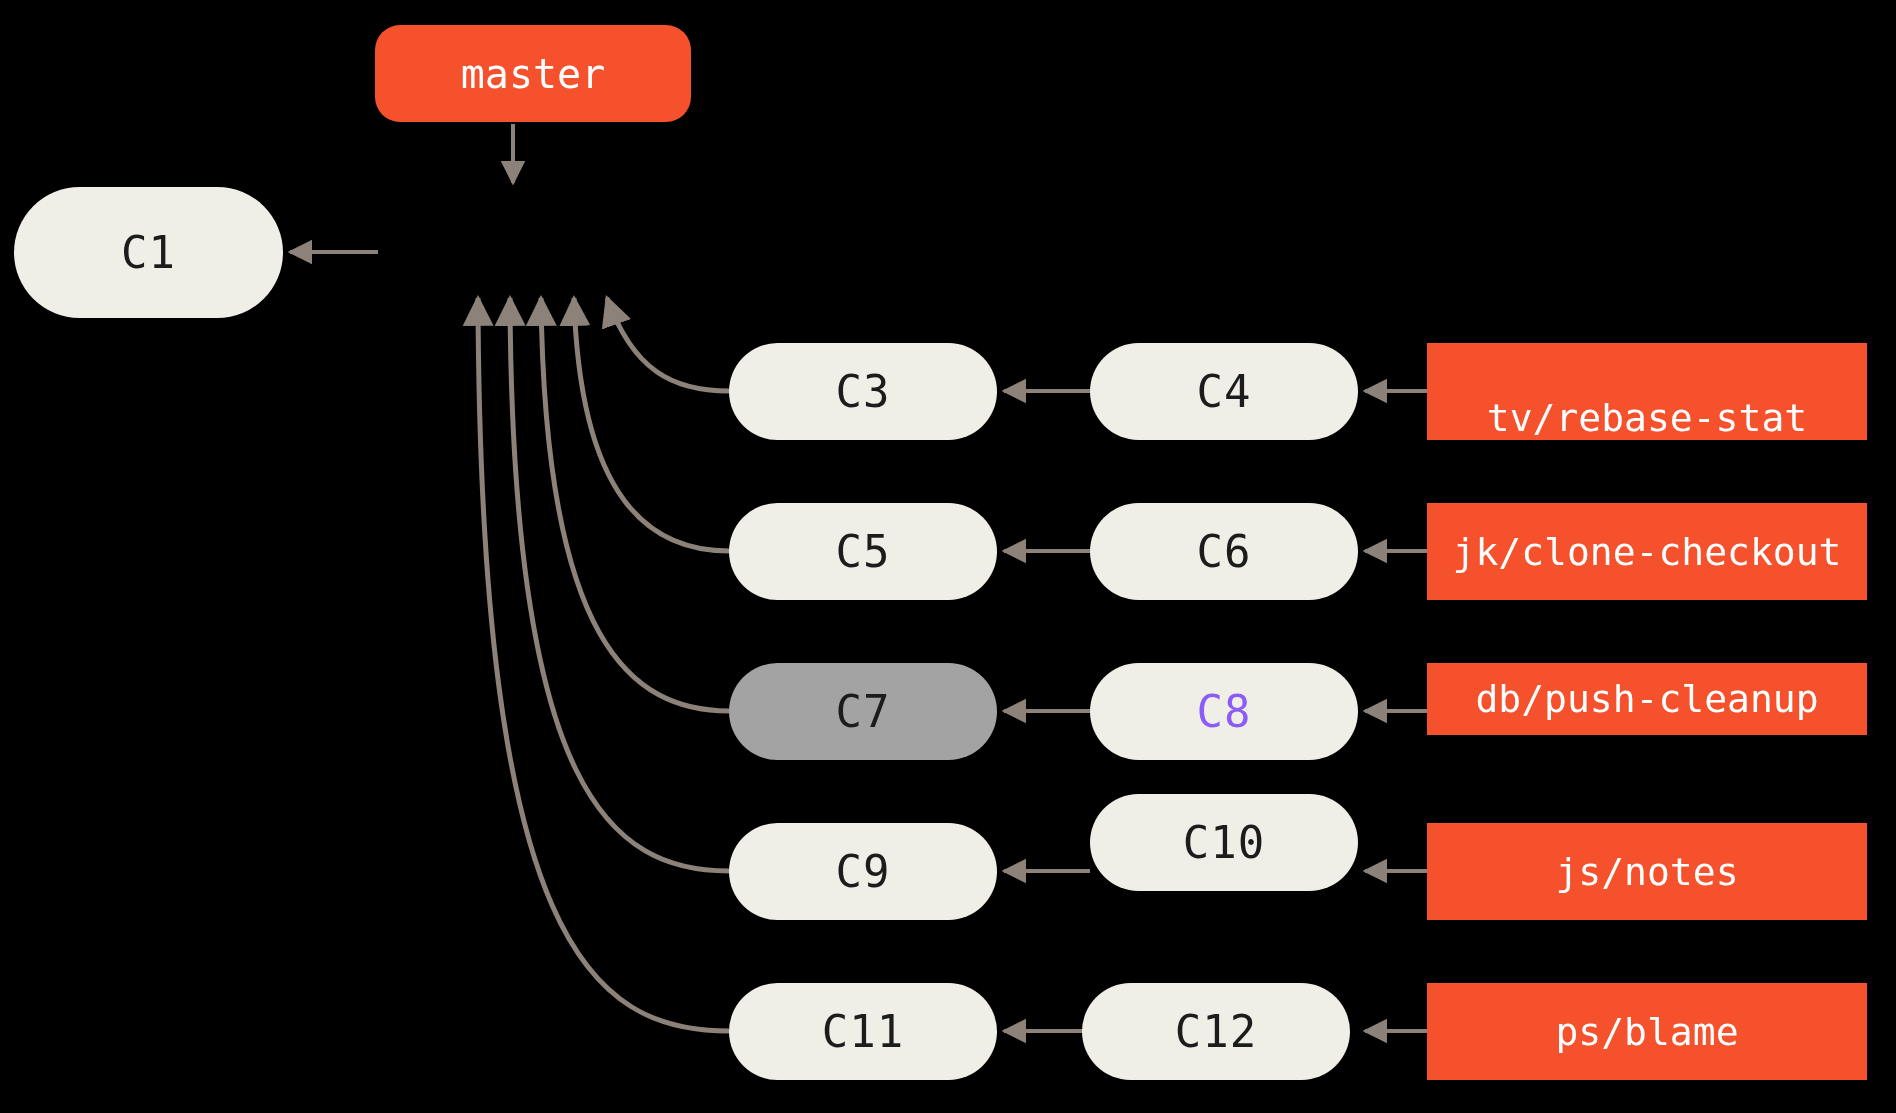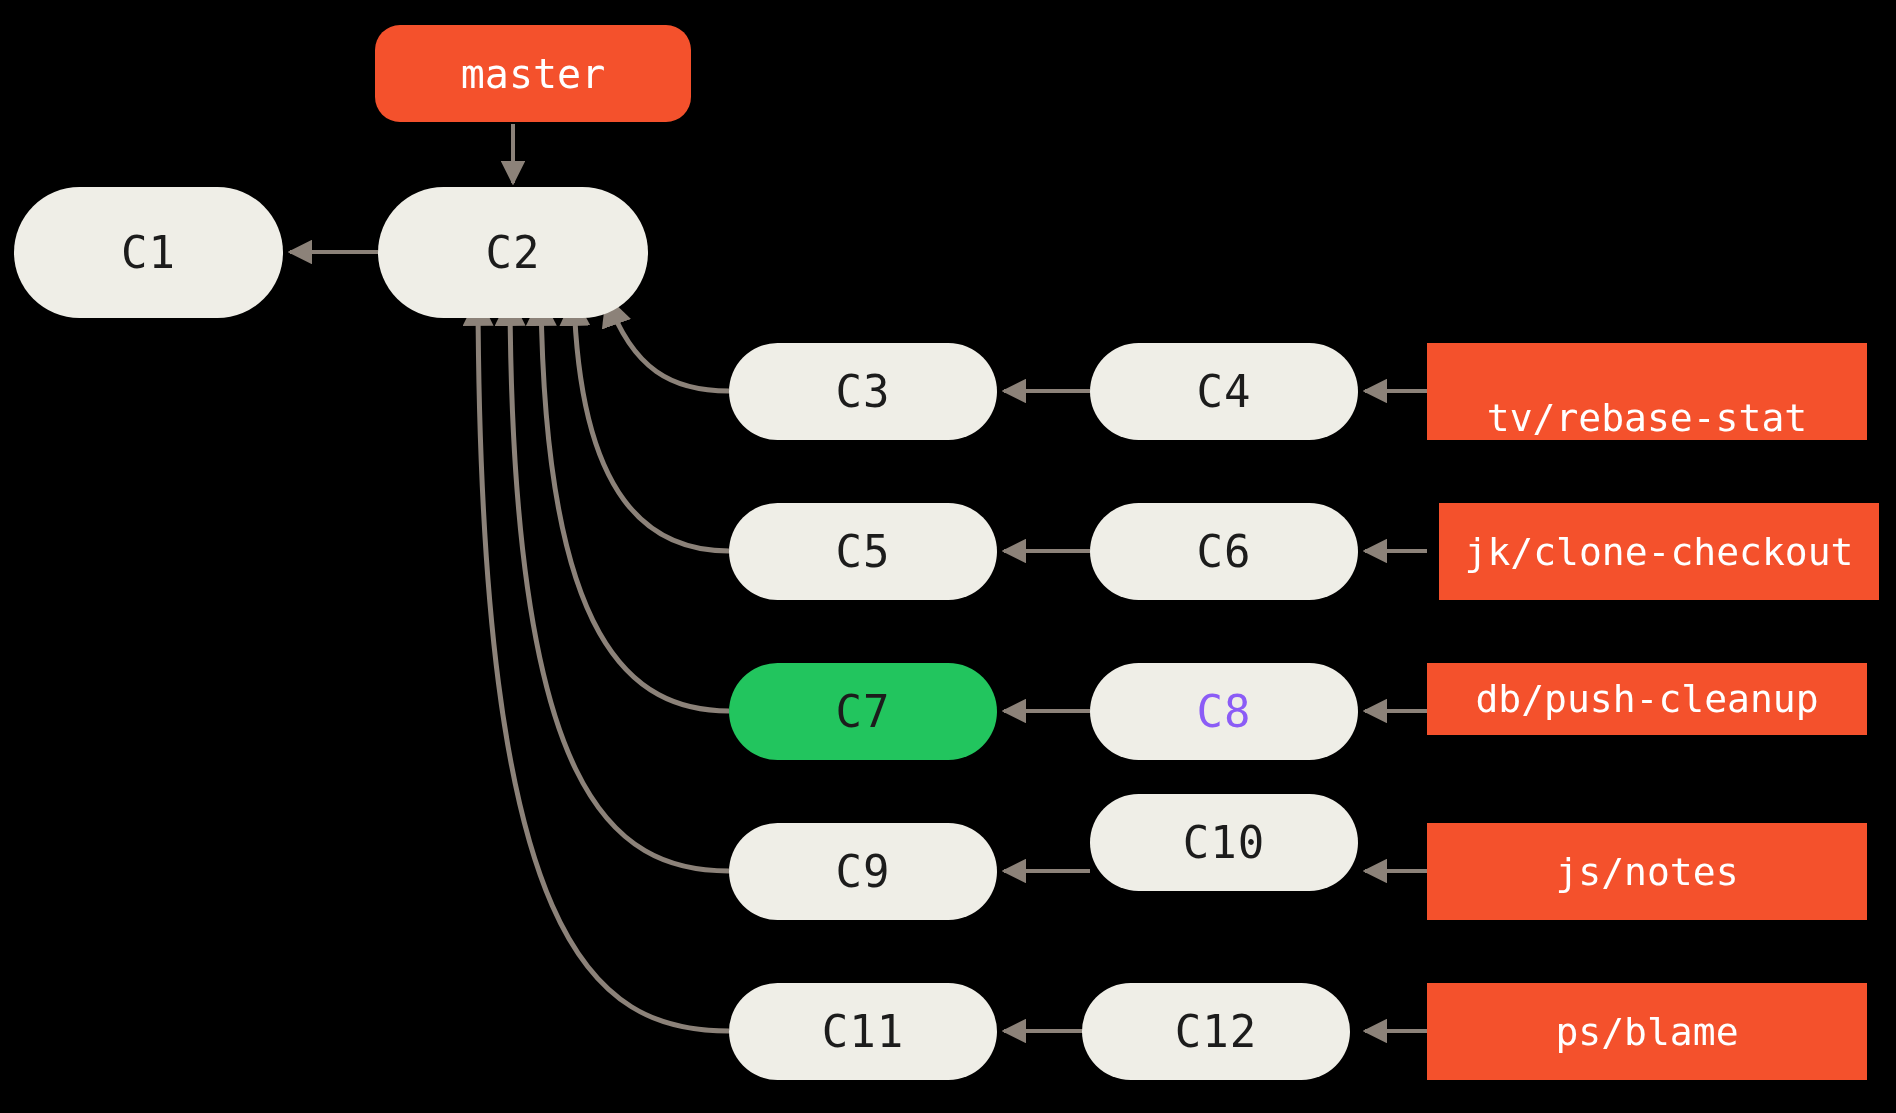--- a/index.html
+++ b/index.html
@@ -92,36 +92,33 @@
     <line x1="1427" y1="1031" x2="1365" y2="1031" stroke="#8C8279" stroke-width="4" marker-end="url(#arrowhead)"></line>
   </svg>
 
   <div class="branch-label head-label" style="left: 375px; top: 25px; width: 316px; height: 97px; background: rgb(244, 81, 44); color: rgb(255, 255, 255); border-radius: 25px;">
     <span>master</span>
   </div>
 
   <div class="commit-node" style="left: 14px; top: 187px; width: 269px; height: 131px; background: rgb(239, 238, 231); color: rgb(28, 28, 28);">
     <span>C1</span>
   </div>
-  <div class="commit-node" style="left: 378px; top: 187px; width: 270px; height: 131px; background: rgb(239, 238, 231); color: rgb(28, 28, 28);">
-    <span>C2</span>
-  </div>
   <div class="commit-node" style="left: 729px; top: 343px; width: 268px; height: 97px; background: rgb(239, 238, 231); color: rgb(28, 28, 28);">
     <span>C3</span>
   </div>
   <div class="commit-node" style="left: 1090px; top: 343px; width: 268px; height: 97px; background: rgb(239, 238, 231); color: rgb(28, 28, 28);">
     <span>C4</span>
   </div>
   <div class="commit-node" style="left: 729px; top: 503px; width: 268px; height: 97px; background: rgb(239, 238, 231); color: rgb(28, 28, 28);">
     <span>C5</span>
   </div>
   <div class="commit-node" style="left: 1090px; top: 503px; width: 268px; height: 97px; background: rgb(239, 238, 231); color: rgb(28, 28, 28);">
     <span>C6</span>
   </div>
-  <div class="commit-node" style="left: 729px; top: 663px; width: 268px; height: 97px; background: #22c55e; color: rgb(28, 28, 28); text-align: right;">
+  <div class="commit-node" style="left: 729px; top: 663px; width: 268px; height: 97px; background: #a3a3a3; color: rgb(28, 28, 28); text-align: right;">
     <span>C7</span>
   </div>
   <div class="commit-node" style="left: 1090px; top: 663px; width: 268px; height: 97px; background: rgb(239, 238, 231); color: #8b5cf6;">
     <span>C8</span>
   </div>
   <div class="commit-node" style="left: 729px; top: 823px; width: 268px; height: 97px; background: rgb(239, 238, 231); color: rgb(28, 28, 28);">
     <span>C9</span>
   </div>
   <div class="commit-node" style="left: 1090px; top: 794px; width: 268px; height: 97px; background: rgb(239, 238, 231); color: rgb(28, 28, 28);">
     <span>C10</span>
@@ -129,21 +126,21 @@
   <div class="commit-node" style="left: 729px; top: 983px; width: 268px; height: 97px; background: rgb(239, 238, 231); color: rgb(28, 28, 28);">
     <span>C11</span>
   </div>
   <div class="commit-node" style="left: 1082px; top: 983px; width: 268px; height: 97px; background: rgb(239, 238, 231); color: rgb(28, 28, 28);">
     <span>C12</span>
   </div>
 
   <div class="branch-label" style="left: 1427px; top: 343px; width: 440px; height: 97px; background: rgb(244, 81, 44); color: rgb(255, 255, 255); align-items: flex-end;">
     <span>tv/rebase-stat</span>
   </div>
-  <div class="branch-label" style="left: 1427px; top: 503px; width: 440px; height: 97px; background: rgb(244, 81, 44); color: rgb(255, 255, 255); margin-left: 12px;">
+  <div class="branch-label" style="left: 1427px; top: 503px; width: 440px; height: 97px; background: rgb(244, 81, 44); color: rgb(255, 255, 255);">
     <span>jk/clone-checkout</span>
   </div>
   <div class="branch-label" style="left: 1427px; top: 663px; width: 440px; height: 72px; background: rgb(244, 81, 44); color: rgb(255, 255, 255);">
     <span>db/push-cleanup</span>
   </div>
   <div class="branch-label" style="left: 1427px; top: 983px; width: 440px; height: 97px; background: rgb(244, 81, 44); color: rgb(255, 255, 255);">
     <span>ps/blame</span>
   </div>
   <div class="branch-label" style="left: 1427px; top: 823px; width: 440px; height: 97px; background: rgb(244, 81, 44); color: rgb(255, 255, 255);">
     <span>js/notes</span>

